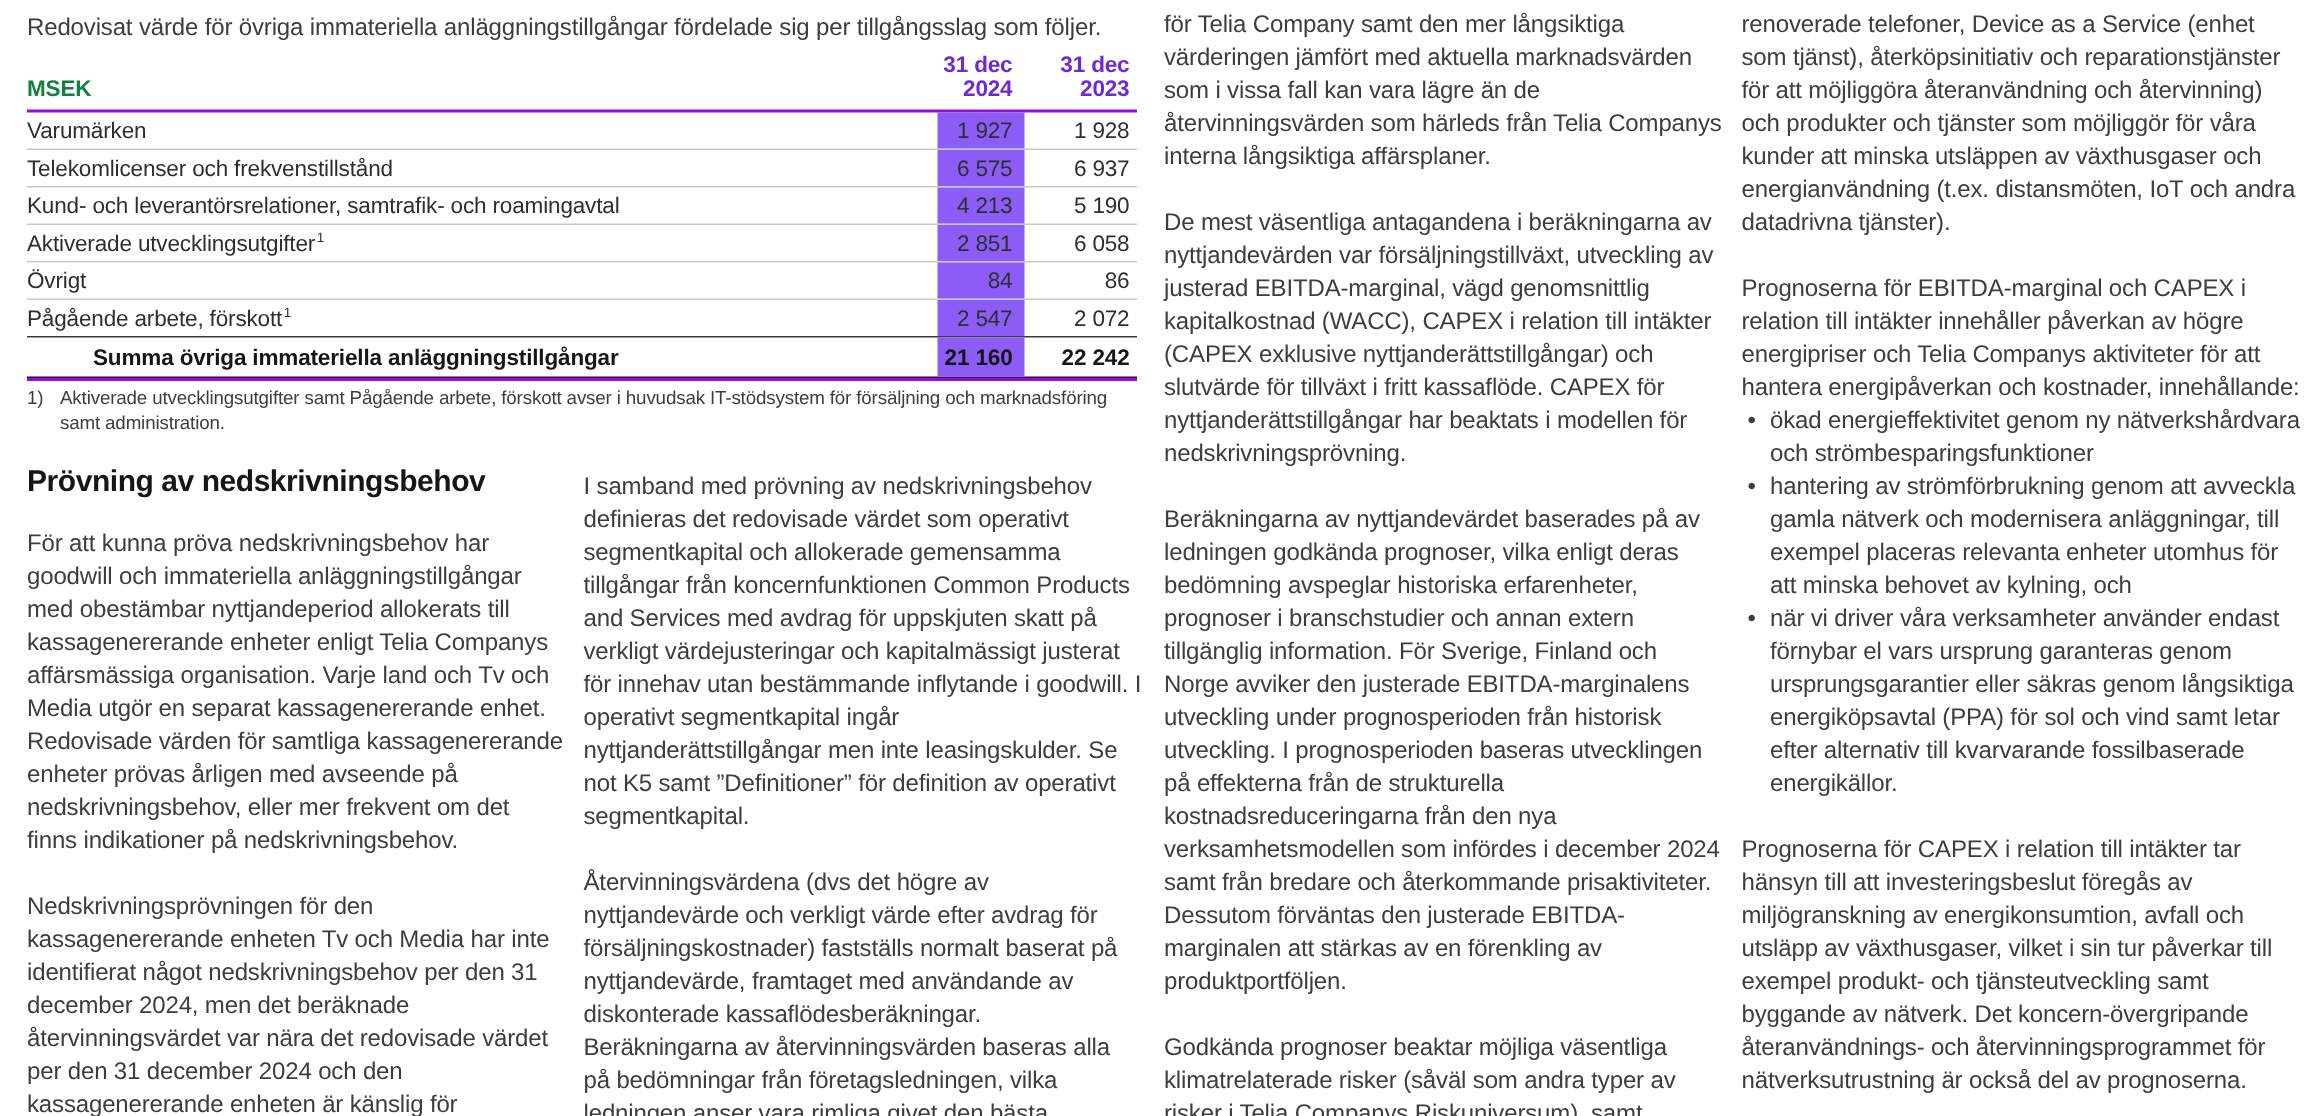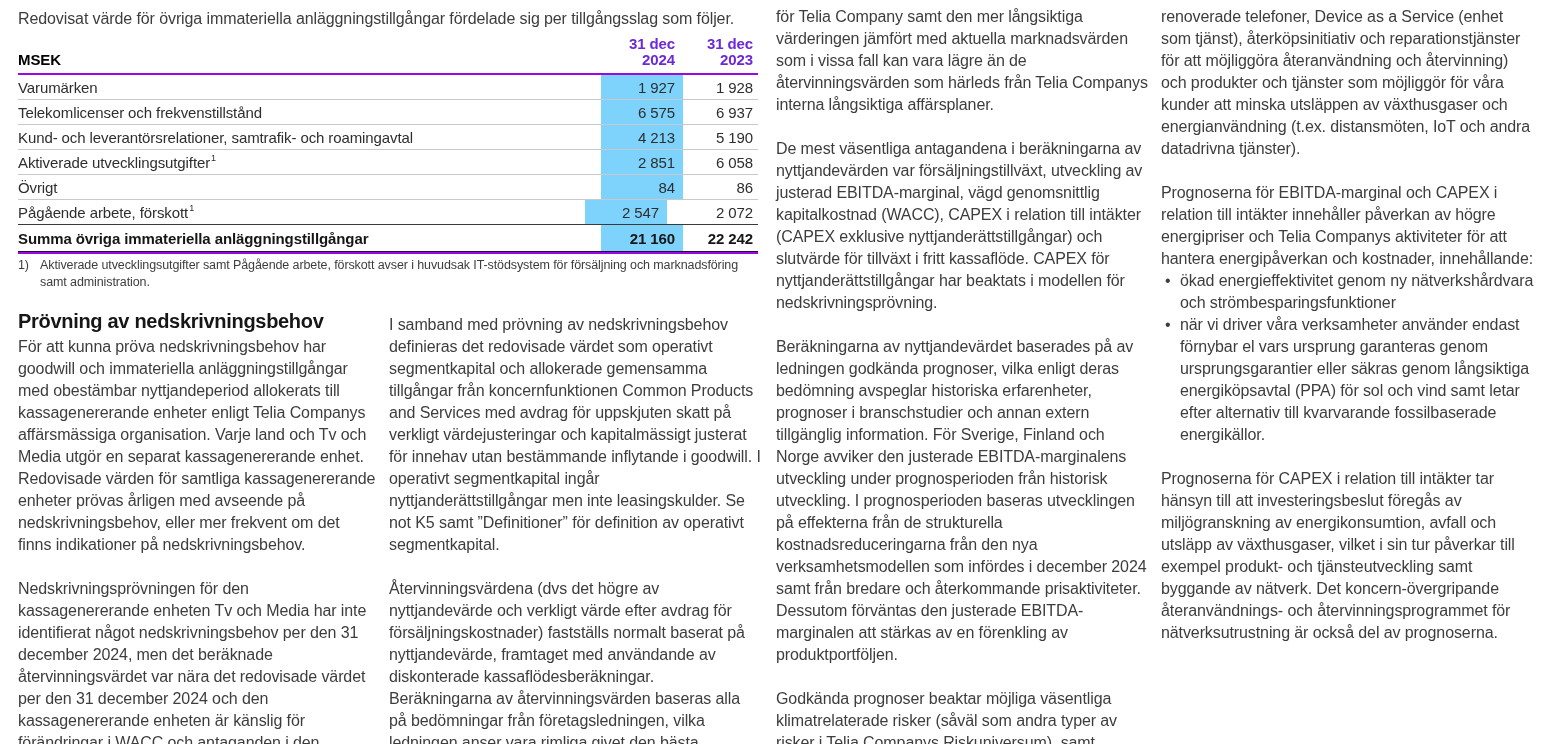--- a/index.html
+++ b/index.html
@@ -10,48 +10,48 @@
     color:#3d3d3d; letter-spacing:-0.1px;
   }
   .abs { position:absolute; }
 
   
   .intro { left:18px; top:8px; width:742px; font-size:16px; line-height:22px; }
 
   
   .tbl { left:18px; top:36px; width:740px; font-size:15px; color:#2e2e2e; }
   .thead { display:flex; align-items:flex-end; padding-bottom:5px; border-bottom:2px solid #990ae3; }
-  .thead .unit { flex:1; font-weight:bold; font-size:15px; color:#000000; }
+  .thead .unit { flex:1; font-weight:bold; font-size:15px; color:#15803d; }
   .hcol { text-align:right; font-weight:bold; line-height:16px; color:#6d28d9; white-space:nowrap; }
   .h24 { width:74px; padding-right:8px; }
   .h23 { width:75px; padding-right:5px; }
   .trow { display:flex; align-items:stretch; height:25px; border-bottom:1px solid #c9c9c9; }
-  .trow.pre-total { border-bottom:1px solid #3a3a3a;gap:16px; }
+  .trow.pre-total { border-bottom:1px solid #3a3a3a; }
   .tlabel { flex:1; display:flex; align-items:center; }
   .tlabel sup { font-size:9px; line-height:0; margin-left:1px; position:relative; top:-4px; }
-  .c24 { width:82px; padding-right:8px; background:#7dd3fc; display:flex; align-items:center; justify-content:flex-end; }
+  .c24 { width:58px; padding-right:8px; background:#8b5cf6; display:flex; align-items:center; justify-content:flex-end; }
   .c23 { width:75px; padding-right:5px; display:flex; align-items:center; justify-content:flex-end; }
-  .trow.total { height:26px; border-bottom:none; font-weight:bold; color:#161616; }
+  .trow.total { height:26px; border-bottom:none; font-weight:bold; color:#161616;margin-left:44px; }
   .rule-dark { height:1px; background:#2d0a3d; }
   .rule-purple { height:2px; background:#990ae3; }
 
   
   .footnote { left:18px; top:257px; width:732px; font-size:12.5px; line-height:16.5px; display:flex; color:#3d3d3d; }
   .fn-marker { width:22px; flex:none; }
   .fn-text { flex:1; }
 
   
   .txtcol { font-size:16px; line-height:22px; }
   .txtcol p { margin:0 0 22px 0; }
   .txtcol p:last-child { margin-bottom:0; }
   .col1 { left:18px;  top:310px; width:358px; }
   .col2 { left:389px; top:314px; width:372px; }
   .col3 { left:776px; top:6px;  width:372px; }
   .col4 { left:1161px; top:6px; width:374px; }
-  .sec-heading { font-size:20px; font-weight:bold; color:#161616; letter-spacing:-0.3px; margin:0 0 4px 0; }
+  .sec-heading { font-size:20px; font-weight:bold; color:#161616; letter-spacing:-0.3px; margin:0 0 20px 0; }
   .no-gap { margin-bottom:0 !important; }
   ul.bullets { list-style:none; margin:0 0 22px 0; }
   ul.bullets li { padding-left:19px; position:relative; }
   ul.bullets li::before { content:"•"; position:absolute; left:4px; }
 </style>
 </head>
 <body>
 
 <div class="abs intro">Redovisat värde för övriga immateriella anläggningstillgångar fördelade sig per tillgångsslag som följer.</div>
 
@@ -148,17 +148,18 @@
   <p>De mest väsentliga antagandena i beräkningarna av nyttjandevärden var försäljningstillväxt, utveckling av justerad EBITDA-marginal, vägd genomsnittlig kapitalkostnad (WACC), CAPEX i relation till intäkter (CAPEX exklusive nyttjanderättstillgångar) och slutvärde för tillväxt i fritt kassaflöde. CAPEX för nyttjanderättstillgångar har beaktats i modellen för nedskrivningsprövning.</p>
   <p>Beräkningarna av nyttjandevärdet baserades på av ledningen godkända prognoser, vilka enligt deras bedömning avspeglar historiska erfarenheter, prognoser i branschstudier och annan extern tillgänglig information. För Sverige, Finland och Norge avviker den justerade EBITDA-marginalens utveckling under prognosperioden från historisk utveckling. I prognosperioden baseras utvecklingen på effekterna från de strukturella kostnadsreduceringarna från den nya verksamhetsmodellen som infördes i december 2024 samt från bredare och återkommande prisaktiviteter. Dessutom förväntas den justerade EBITDA-marginalen att stärkas av en förenkling av produktportföljen.</p>
   <p>Godkända prognoser beaktar möjliga väsentliga klimatrelaterade risker (såväl som andra typer av risker i Telia Companys Riskuniversum), samt koncernens pågående och framtida motverkande aktiviteter. Klimatrelaterade risker beaktas genom till exempel prognoserna för försäljningstillväxt som innehåller erbjudanden baserade på cirkulära affärsmodeller (t.ex. försäljning av begagnade och</p>
 </div>
 
 <div class="abs txtcol col4">
   <p>renoverade telefoner, Device as a Service (enhet som tjänst), återköpsinitiativ och reparationstjänster för att möjliggöra återanvändning och återvinning) och produkter och tjänster som möjliggör för våra kunder att minska utsläppen av växthusgaser och energianvändning (t.ex. distansmöten, IoT och andra datadrivna tjänster).</p>
   <p class="no-gap">Prognoserna för EBITDA-marginal och CAPEX i relation till intäkter innehåller påverkan av högre energipriser och Telia Companys aktiviteter för att hantera energipåverkan och kostnader, innehållande:</p>
   <ul class="bullets">
     <li>ökad energieffektivitet genom ny nätverkshårdvara och strömbesparingsfunktioner</li>
+    <li>hantering av strömförbrukning genom att avveckla gamla nätverk och modernisera anläggningar, till exempel placeras relevanta enheter utomhus för att minska behovet av kylning, och</li>
     <li>när vi driver våra verksamheter använder endast förnybar el vars ursprung garanteras genom ursprungsgarantier eller säkras genom långsiktiga energiköpsavtal (PPA) för sol och vind samt letar efter alternativ till kvarvarande fossilbaserade energikällor.</li>
   </ul>
   <p>Prognoserna för CAPEX i relation till intäkter tar hänsyn till att investeringsbeslut föregås av miljögranskning av energikonsumtion, avfall och utsläpp av växthusgaser, vilket i sin tur påverkar till exempel produkt- och tjänsteutveckling samt byggande av nätverk. Det koncern-övergripande återanvändnings- och återvinningsprogrammet för nätverksutrustning är också del av prognoserna.</p>
 
 </div>
 
 </body></html>

